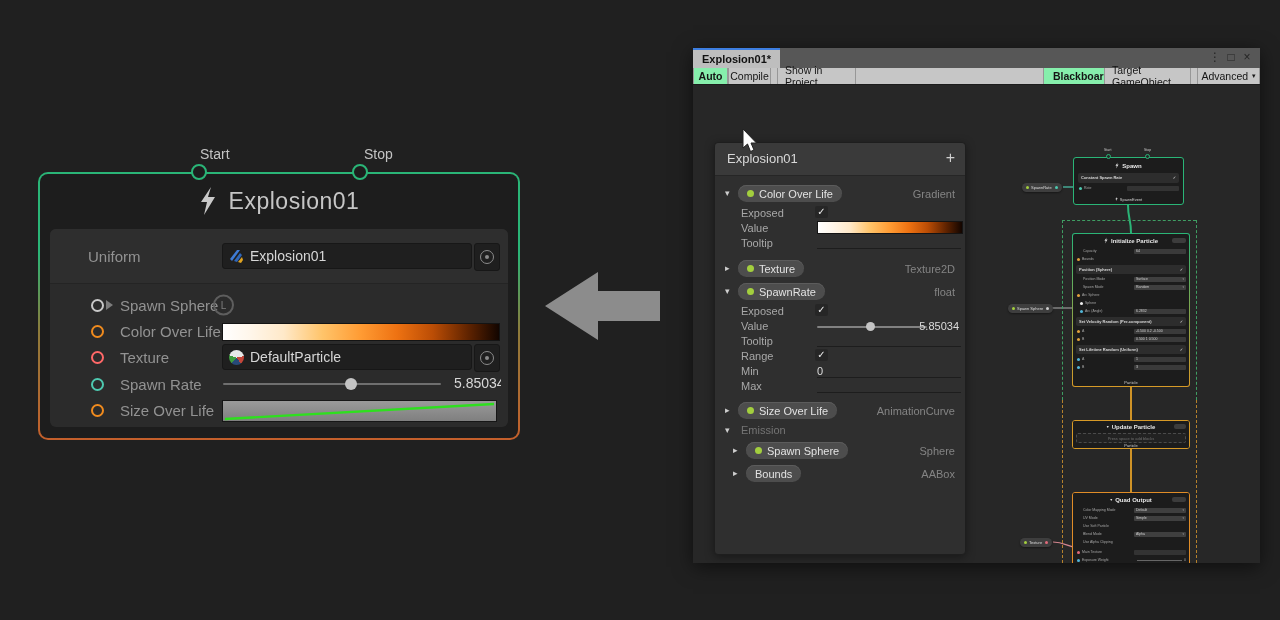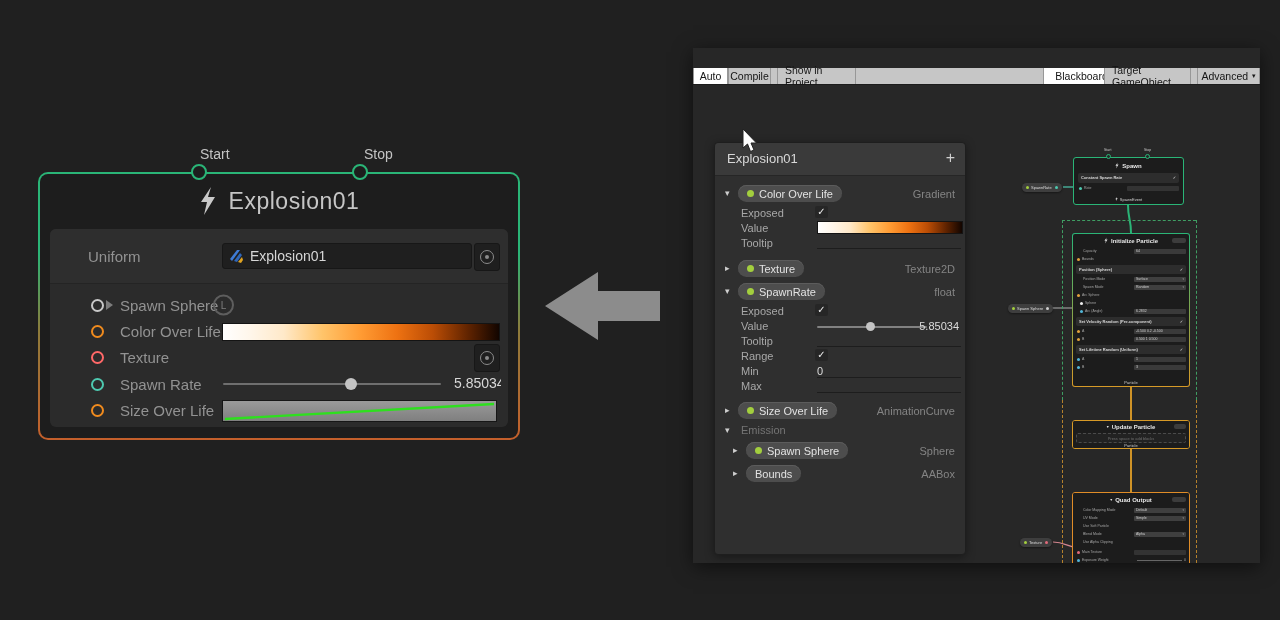--- a/index.html
+++ b/index.html
@@ -36,21 +36,21 @@
   
   
   #vfx-window{left:693px;top:48px;width:567px;height:515px;background:#272727;box-shadow:0 4px 18px rgba(0,0,0,.55);}
   #tabstrip{position:absolute;left:0;top:0;width:100%;height:20px;background:#575757;}
   #tab{position:absolute;left:0;top:0;height:18px;padding:0 9px;background:#bebebe;border-top:2px solid #3d7ee0;
     font-size:11px;color:#111;display:flex;align-items:center;font-weight:bold;}
   .winicon{position:absolute;top:2px;font-size:12px;color:#252525;width:14px;text-align:center;}
   #toolbar{position:absolute;left:0;top:20px;width:100%;height:17px;background:#c6c6c6;border-bottom:1px solid #1c1c1c;box-sizing:border-box;}
   .tbtn{position:absolute;top:0;height:16px;font-size:10.5px;color:#151515;display:flex;align-items:center;justify-content:center;
     background:#c6c6c6;border-left:1px solid #979797;border-right:1px solid #979797;box-sizing:border-box;padding:0 7px;}
-  .tbtn.lit{background:#ffffff;}
+  .tbtn.lit{background:#86efac;font-weight:bold;}
   #graph-area{position:absolute;left:0;top:37px;width:567px;height:478px;background:#272727;overflow:hidden;}
   
   #bb{position:absolute;left:21px;top:57px;width:252px;height:413px;background:#2f2f2f;border:1px solid #1e1e1e;
     border-radius:4px;box-sizing:border-box;box-shadow:0 2px 10px rgba(0,0,0,.4);}
   #bb-header{position:absolute;left:0;top:0;width:100%;height:33px;background:#3a3a3a;border-bottom:1px solid #262626;border-radius:4px 4px 0 0;box-sizing:border-box;}
   #bb-title{position:absolute;left:12px;top:8px;font-size:13px;color:#d8d8d8;}
   #bb-plus{position:absolute;right:10px;top:6px;font-size:16px;color:#cfcfcf;}
   .bb-chev{position:absolute;left:10px;font-size:9px;color:#cfcfcf;}
   .pill{position:absolute;height:17px;background:#4d4d4d;border-radius:9px;display:flex;align-items:center;gap:5px;
     padding:0 9px;font-size:11px;color:#e2e2e2;box-shadow:inset 0 1px 0 #5c5c5c;}
@@ -128,20 +128,24 @@
 
     <div class="port-row" style="top:89px;">
       <span class="port-ring" style="border-color:#f08b1e;"></span>
       <span class="port-label nlabel">Color Over Life</span>
       <div class="abs gradientbar" style="left:172px;top:5px;width:276px;height:16px;"></div>
     </div>
 
     <div class="port-row" style="top:115px;">
       <span class="port-ring" style="border-color:#ff6868;"></span>
       <span class="port-label nlabel">Texture</span>
+      <div class="nfield" style="left:172px;top:0;width:250px;height:26px;">
+        <span style="width:15px;height:15px;border-radius:50%;background:conic-gradient(#e8e8e8 0 22%,#c4463a 22% 40%,#274a78 40% 62%,#3f9c3f 62% 80%,#e8e8e8 80% 100%);display:inline-block;"></span>
+        <span>DefaultParticle</span>
+      </div>
       <div class="picker" style="left:424px;top:0;">
         <span class="ring">
             <span class="dot"></span>
           </span>
       </div>
     </div>
 
     <div class="port-row" style="top:142px;">
       <span class="port-ring" style="border-color:#4ec9b0;"></span>
       <span class="port-label nlabel">Spawn Rate</span>
@@ -160,20 +164,26 @@
       </div>
     </div>
   </div>
 </div>
 
 <svg class="abs" style="left:545px;top:272px;" width="116" height="68">
   <polygon points="0,34 53,0 53,19 115,19 115,49 53,49 53,68" fill="#8c8c8c"></polygon>
 </svg>
 
 <div id="vfx-window" class="abs">
+  <div id="tabstrip">
+    <div id="tab">Explosion01*</div>
+    <span class="winicon" style="right:38px;">⋮</span>
+    <span class="winicon" style="right:22px;">□</span>
+    <span class="winicon" style="right:6px;">×</span>
+  </div>
   <div id="toolbar">
     <div class="tbtn lit" style="left:0;width:35px;">Auto</div>
     <div class="tbtn" style="left:35px;width:43px;">Compile</div>
     <div class="tbtn" style="left:84px;width:79px;">Show in Project</div>
     <div class="tbtn lit" style="left:350px;width:77px;">Blackboard</div>
     <div class="tbtn" style="left:411px;width:87px;">Target GameObject</div>
     <div class="tbtn" style="left:504px;width:63px;gap:4px;">
       <span>Advanced</span>
         <span style="font-size:7px;">▾</span>
     </div>

